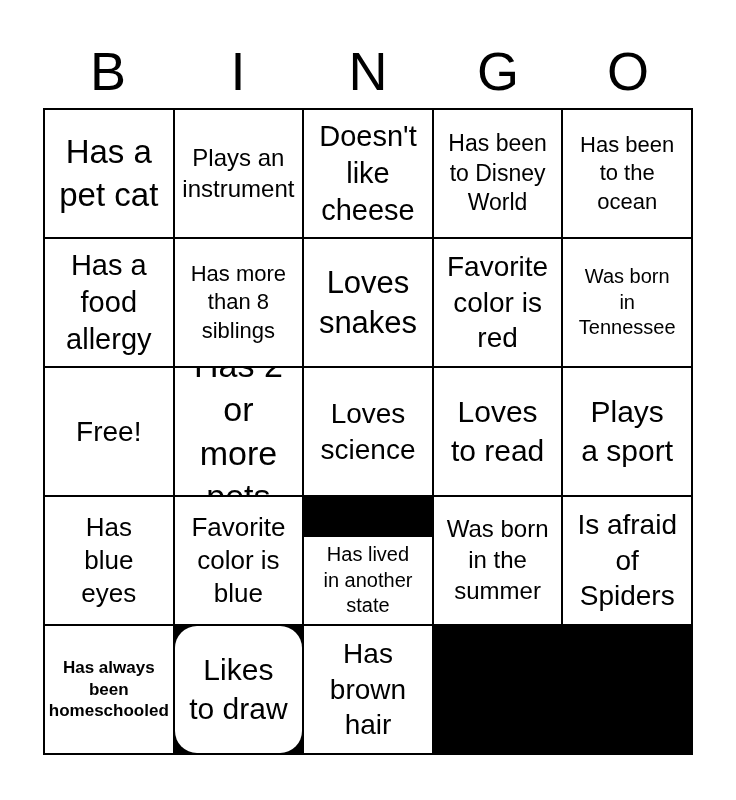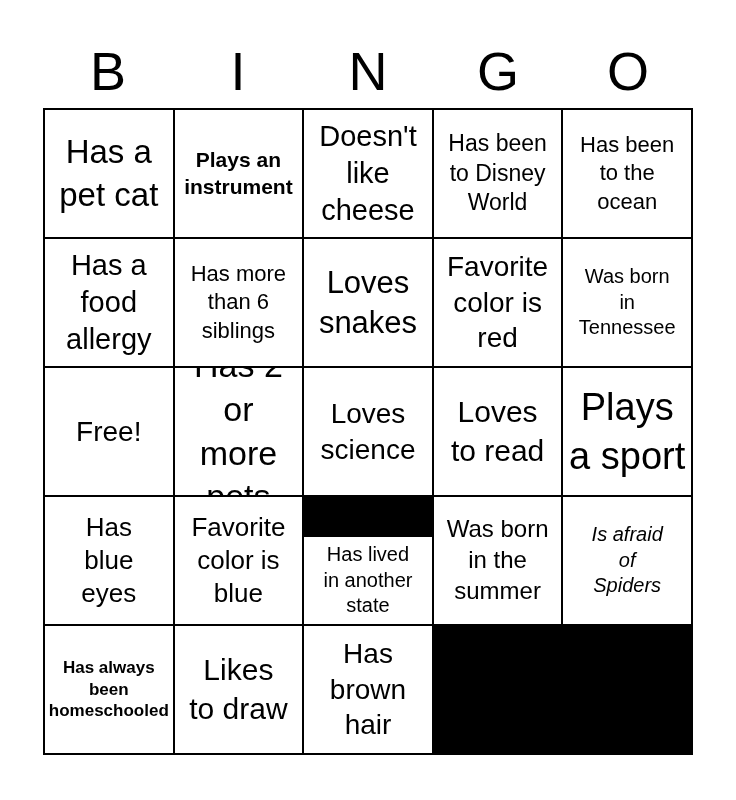--- a/index.html
+++ b/index.html
@@ -67,77 +67,77 @@
     <div class="letter">B</div>
     <div class="letter">I</div>
     <div class="letter">N</div>
     <div class="letter">G</div>
     <div class="letter">O</div>
   </div>
 
   <div class="bingo-grid">
     <div class="cell" style="font-size: 33px;">Has a
 pet cat</div>
-    <div class="cell" style="font-size: 21px; font-weight: bold;">Plays an
+    <div class="cell" style="font-size: 24px;">Plays an
 instrument</div>
     <div class="cell" style="font-size: 29px;">Doesn't
 like
 cheese</div>
     <div class="cell" style="font-size: 23px;">Has been
 to Disney
 World</div>
 
     <div class="cell" style="font-size: 22px;">Has been
 to the
 ocean</div>
     <div class="cell" style="font-size: 29px;">Has a
 food
 allergy</div>
     <div class="cell" style="font-size: 22px;">Has more
-than 6
+than 8
 siblings</div>
     <div class="cell" style="font-size: 31px;">Loves
 snakes</div>
 
     <div class="cell" style="font-size: 28px;">Favorite
 color is
 red</div>
     <div class="cell" style="font-size: 20px;">Was born
 in
 Tennessee</div>
     <div class="cell" style="font-size: 28px;">Free!</div>
     <div class="cell" style="font-size: 34px;">Has 2 or
 more
 pets</div>
     <div class="cell" style="font-size: 28px;">Loves
 science</div>
 
     <div class="cell" style="font-size: 30px;">Loves
 to read</div>
-    <div class="cell" style="font-size: 38px;">Plays
+    <div class="cell" style="font-size: 30px;">Plays
 a sport</div>
     <div class="cell" style="font-size: 26px;">Has
 blue
 eyes</div>
     <div class="cell" style="font-size: 26px;">Favorite
 color is
 blue</div>
     <div class="cell" style="font-size: 20px; margin-top: 40px;">Has lived
 in another
 state</div>
 
     <div class="cell" style="font-size: 24px;">Was born
 in the
 summer</div>
-    <div class="cell" style="font-size: 20px; font-style: italic;">Is afraid
+    <div class="cell" style="font-size: 28px;">Is afraid
 of
 Spiders</div>
     <div class="cell" style="font-size: 17px; font-weight: bold;">Has always
 been
 homeschooled</div>
-    <div class="cell" style="font-size: 30px;">Likes
+    <div class="cell" style="font-size: 30px; border-radius: 22px;">Likes
 to draw</div>
     <div class="cell" style="font-size: 28px;">Has
 brown
 hair</div>
   </div>
 
 </div>
 
 </body></html>

